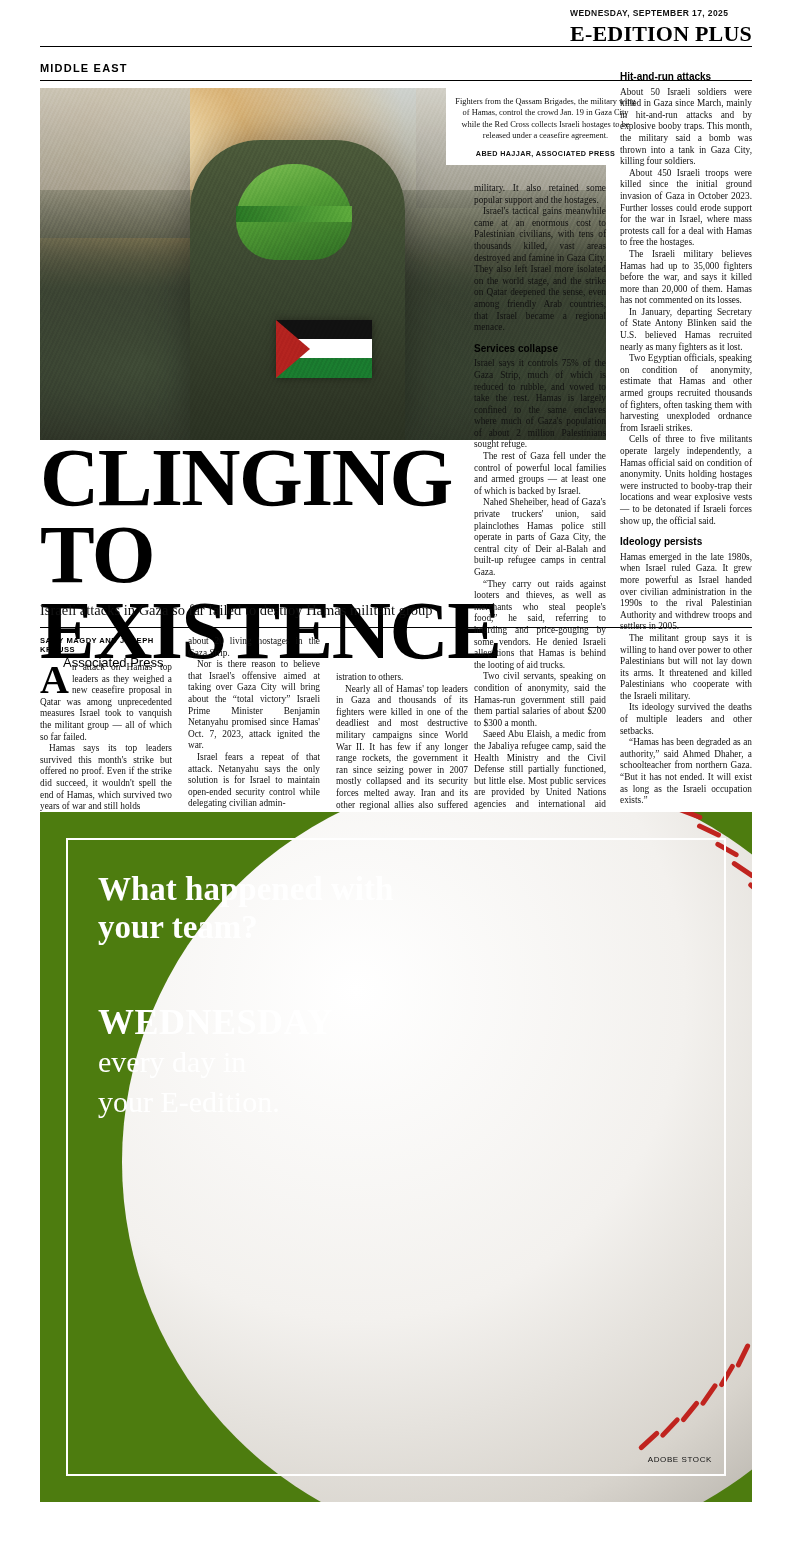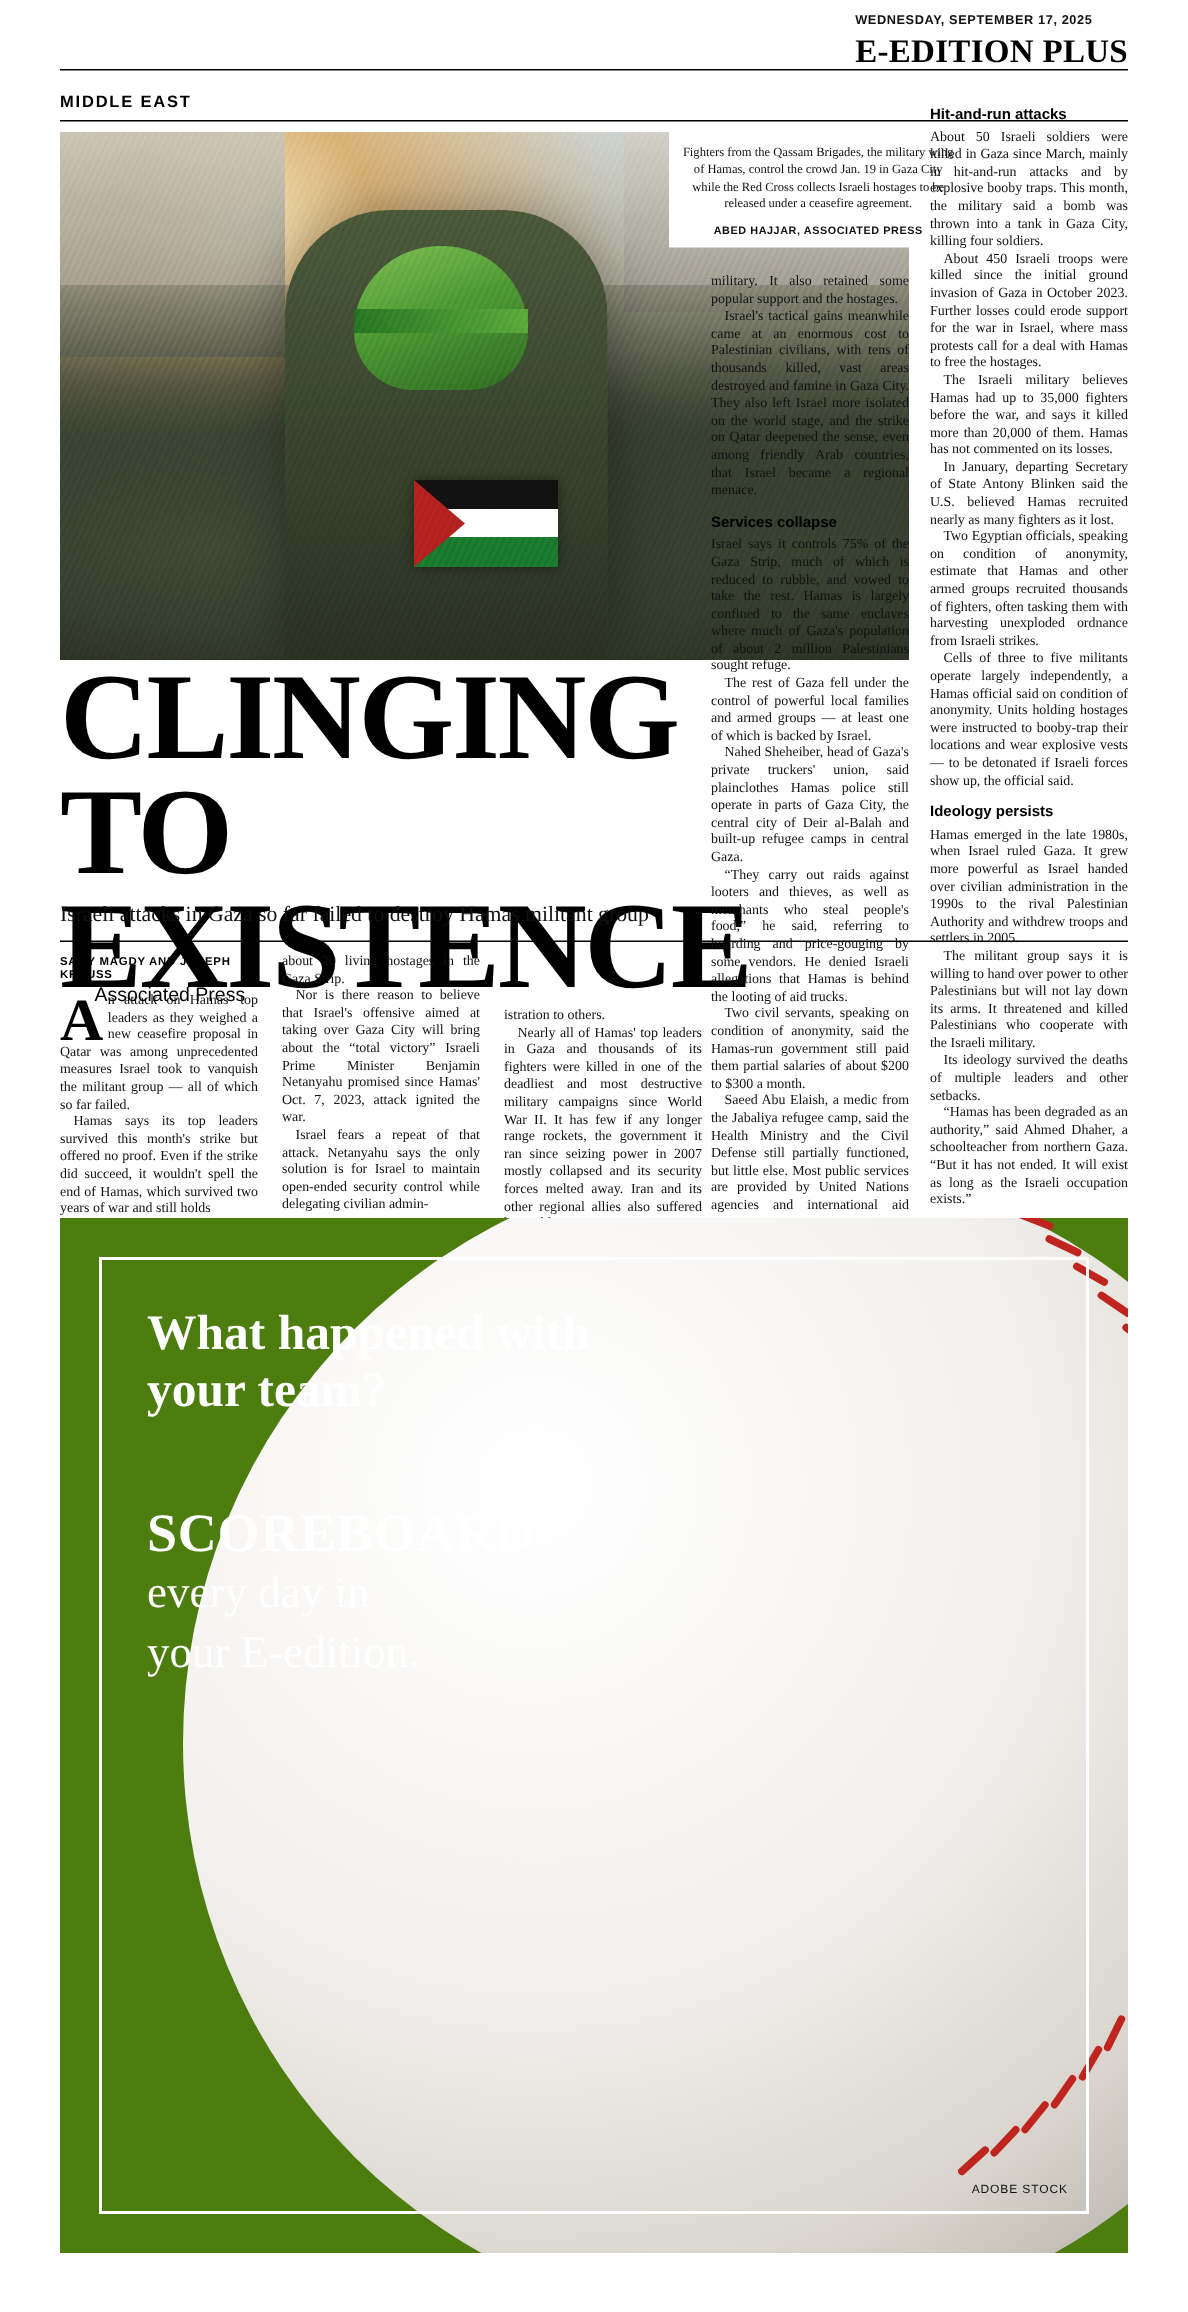--- a/index.html
+++ b/index.html
@@ -417,18 +417,18 @@
       <div class="stitch" style="left: 690.467px; top: 540.795px; transform: rotate(116.014deg);"></div>
       <div class="stitch" style="left: 673.976px; top: 561.122px; transform: rotate(120.331deg);"></div>
       <div class="stitch" style="left: 656.208px; top: 579.957px; transform: rotate(124.648deg);"></div>
       <div class="stitch" style="left: 637.264px; top: 597.191px; transform: rotate(128.966deg);"></div>
       <div class="stitch" style="left: 617.252px; top: 612.728px; transform: rotate(133.283deg);"></div>
       <div class="stitch" style="left: 596.286px; top: 626.479px; transform: rotate(137.6deg);"></div>
     </div>
   <div class="inner-border"></div>
   <div class="ad-text">
     <div class="h1">What happened with your team?</div>
-    <div class="l big">SCOREBOARD</div>
+    <div class="l big">WEDNESDAY</div>
     <div class="l">every day in</div>
     <div class="l">your E-edition.</div>
   </div>
   <div class="credit">ADOBE STOCK</div>
 </div>
 
 </body></html>

